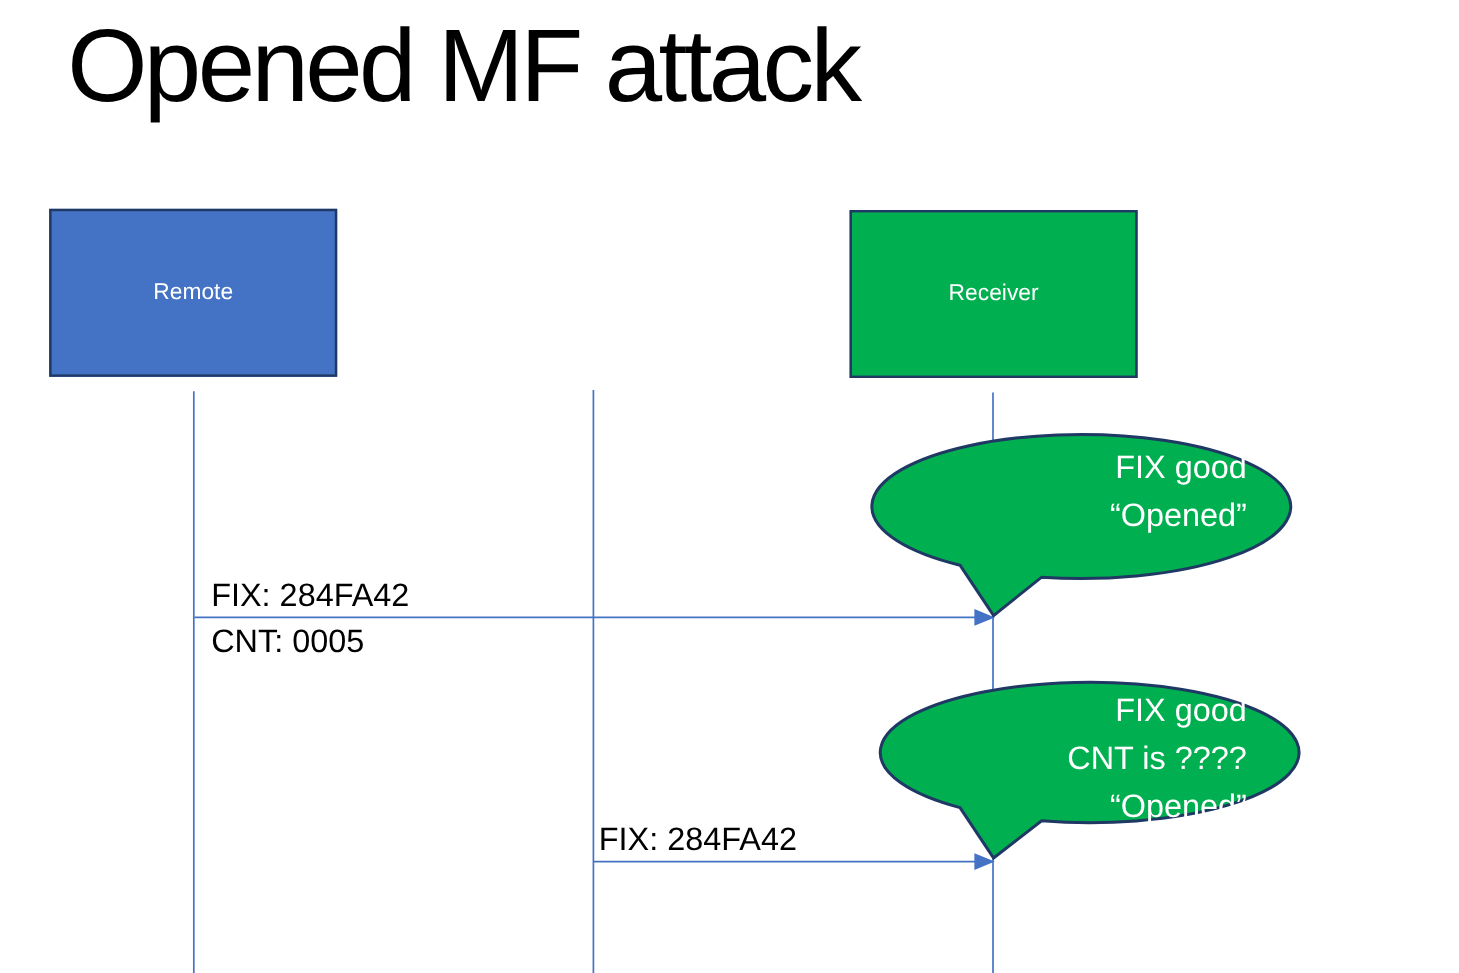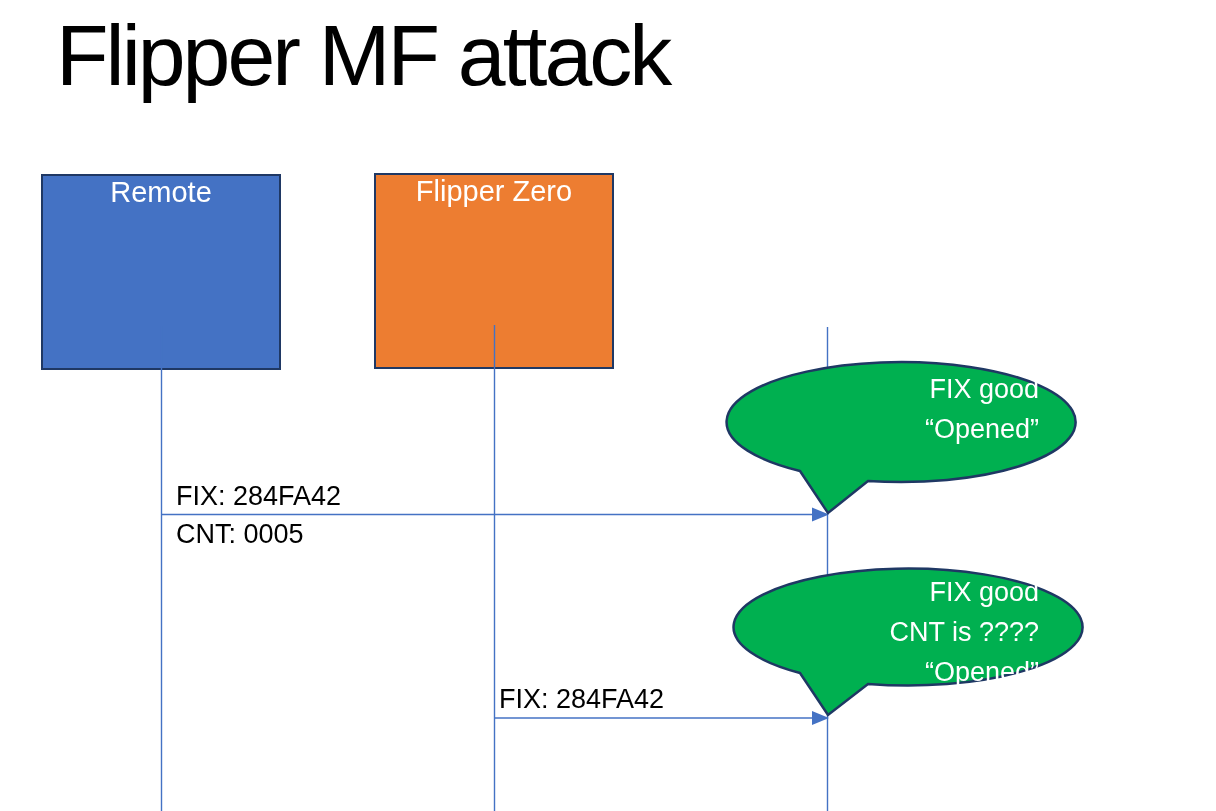--- a/index.html
+++ b/index.html
@@ -18,24 +18,24 @@
   .canvas{
     position:relative;width:1216px;height:811px;background:#FFFFFF;
     overflow:hidden;font-family:"Liberation Sans","DejaVu Sans",sans-serif;
   }
   .slide-title{
     position:absolute;left:56px;top:8px;
     font-size:86px;font-weight:300;letter-spacing:-3px;line-height:95px;
     color:var(--text_dark);white-space:nowrap;
   }
   .actor{
-    position:absolute;width:240px;height:196px;
+    position:absolute;width:240px;height:140px;
     border:2.5px solid var(--border);box-sizing:border-box;
-    display:flex;align-items:flex-start;justify-content:center;
-    color:var(--text_light);font-size:29px;
+    display:flex;align-items:center;justify-content:center;
+    color:var(--text_light);font-size:19px;
   }
   .actor-remote{left:41px;top:174px;background:var(--remote_fill);}
   .actor-flipper{left:374px;top:173px;background:var(--flipper_fill);}
   .actor-receiver{left:708px;top:175px;background:var(--receiver_fill);}
   svg.overlay{position:absolute;left:0;top:0;pointer-events:none;}
   .lifeline{stroke:var(--connector);stroke-width:1.4;fill:none;}
   .arrow-line{stroke:var(--connector);stroke-width:1.6;fill:none;}
   .arrow-head{fill:var(--connector);stroke:none;}
   .callout{fill:var(--callout_fill);stroke:var(--border);stroke-width:2.5;}
   .callout-text{
@@ -62,27 +62,27 @@
     text-decoration-thickness:1px;
     text-underline-offset:6px;
     text-decoration-skip-ink:none;
   }
 </style>
 </head>
 <body>
 
 <div class="canvas" style="background: rgb(255, 255, 255);">
 
-  <div class="slide-title">Flipper MF attack</div>
+  <div class="slide-title">Opened MF attack</div>
 
   <div class="actor actor-remote">
     <span>Remote</span>
   </div>
-  <div class="actor actor-flipper">
-    <span>Flipper Zero</span>
+  <div class="actor actor-receiver">
+    <span>Receiver</span>
   </div>
 
   <svg class="overlay" width="1216" height="811" viewBox="0 0 1216 811">
 
     <line class="lifeline" x1="161.5" y1="326" x2="161.5" y2="811"></line>
     <line class="lifeline" x1="494.5" y1="325" x2="494.5" y2="811"></line>
     <line class="lifeline" x1="827.5" y1="327" x2="827.5" y2="811"></line>
 
     <line class="arrow-line" x1="162" y1="514.5" x2="814" y2="514.5"></line>
     <polygon class="arrow-head" points="812,507.5 829,514.5 812,521.5"></polygon>

